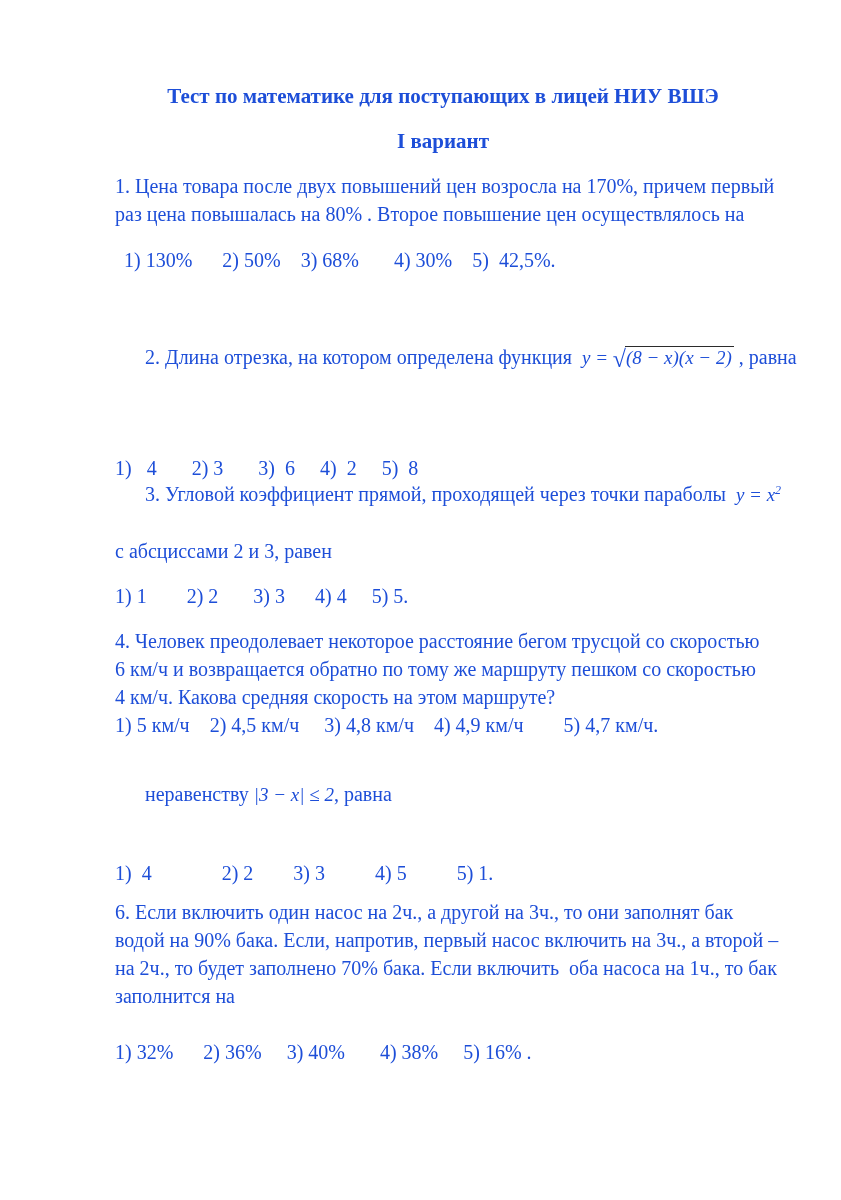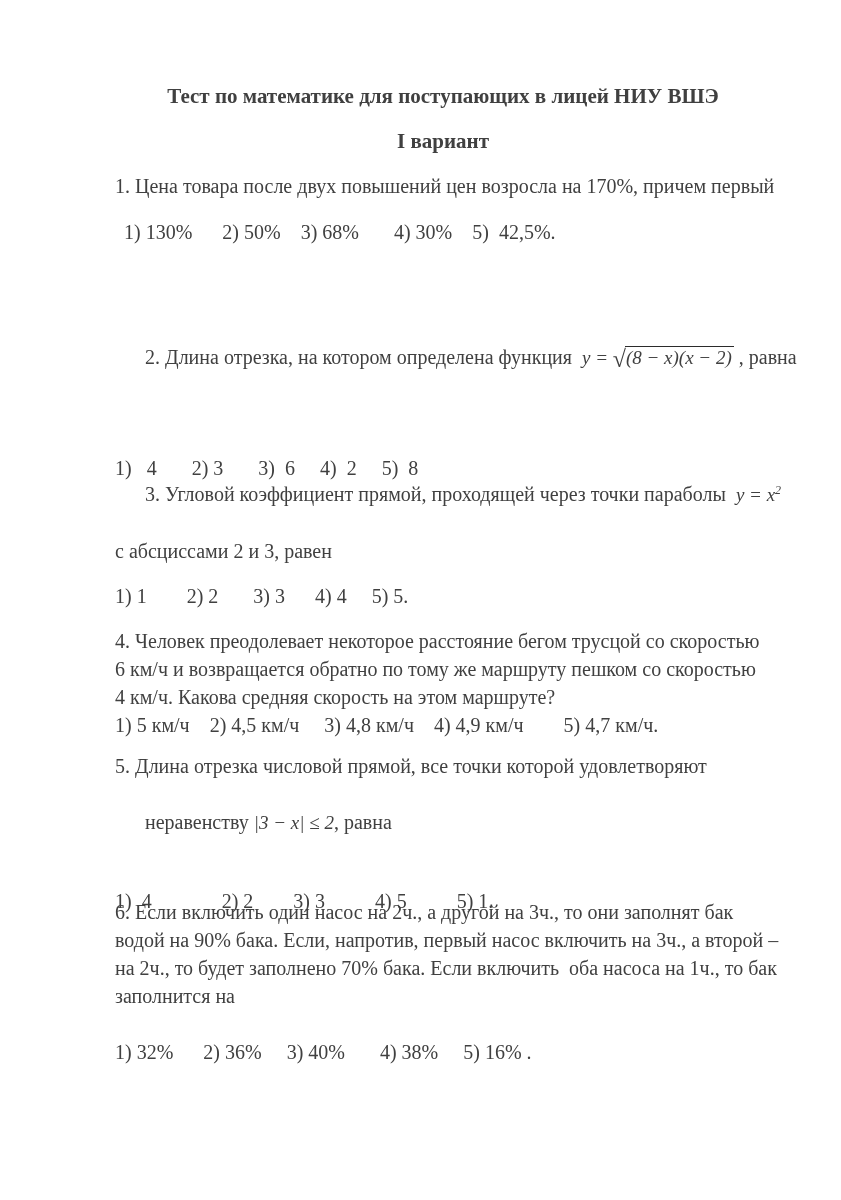--- a/index.html
+++ b/index.html
@@ -2,21 +2,21 @@
 <html><head>
 <meta charset="utf-8">
 <style>
   html, body { margin: 0; padding: 0; background: #ffffff; }
   .page {
     position: relative;
     width: 841px;
     height: 1200px;
     background: #ffffff;
     font-family: "Liberation Serif", serif;
-    color: #404040;
+    color: #1d4ed8;
     overflow: hidden;
   }
   .heading {
     position: absolute;
     left: 115px;
     width: 656px;
     text-align: center;
     font-weight: bold;
     font-size: 21px;
     line-height: 26px;
@@ -71,20 +71,21 @@
 <body>
 
 <div class="page">
 
   <div class="heading title-block">Тест по математике для поступающих в лицей НИУ ВШЭ</div>
 
   <div class="heading variant-block">I вариант</div>
 
   <div class="q" id="q1">
     <div class="line">1. Цена товара после двух повышений цен возросла на 170%, причем первый</div>
+    <div class="line">раз цена повышалась на 80% . Второе повышение цен осуществлялось на</div>
     <div class="options">1) 130%      2) 50%    3) 68%       4) 30%    5)  42,5%.</div>
   </div>
 
   <div class="q" id="q2">
     <div class="line formula-line">
       <span>2. Длина отрезка, на котором определена функция  </span><span class="math"><span>y = </span><span class="radical">√</span><span class="radicand">(8 − x)(x − 2)</span></span><span> , равна</span>
     </div>
     <div class="options">1)   4       2) 3       3)  6     4)  2     5)  8</div>
   </div>
 
@@ -97,21 +98,20 @@
   </div>
 
   <div class="q" id="q4">
     <div class="line">4. Человек преодолевает некоторое расстояние бегом трусцой со скоростью</div>
     <div class="line">6 км/ч и возвращается обратно по тому же маршруту пешком со скоростью</div>
     <div class="line">4 км/ч. Какова средняя скорость на этом маршруте?</div>
     <div class="options">1) 5 км/ч    2) 4,5 км/ч     3) 4,8 км/ч    4) 4,9 км/ч        5) 4,7 км/ч.</div>
   </div>
 
   <div class="q" id="q5">
-    <div class="line">5. Длина отрезка числовой прямой, все точки которой удовлетворяют</div>
     <div class="line">
       <span>неравенству </span><span class="math">|3 − x| ≤ 2</span><span>, равна</span>
     </div>
     <div class="options">1)  4              2) 2        3) 3          4) 5          5) 1.</div>
   </div>
 
   <div class="q" id="q6">
     <div class="line">6. Если включить один насос на 2ч., а другой на 3ч., то они заполнят бак</div>
     <div class="line">водой на 90% бака. Если, напротив, первый насос включить на 3ч., а второй –</div>
     <div class="line">на 2ч., то будет заполнено 70% бака. Если включить  оба насоса на 1ч., то бак</div>

